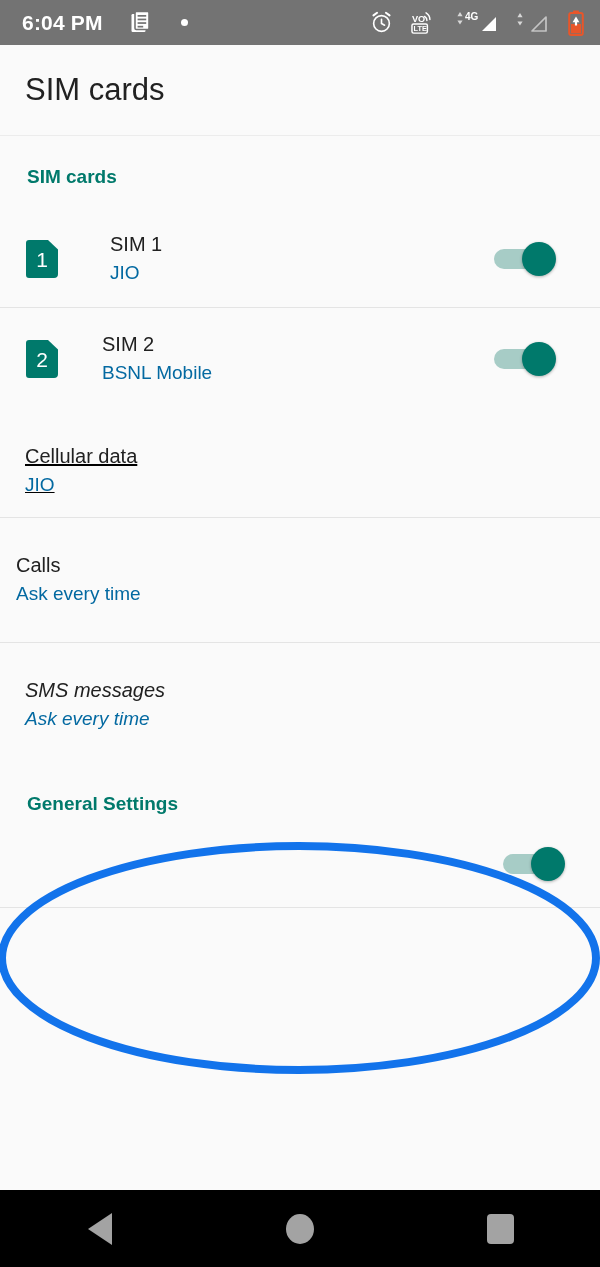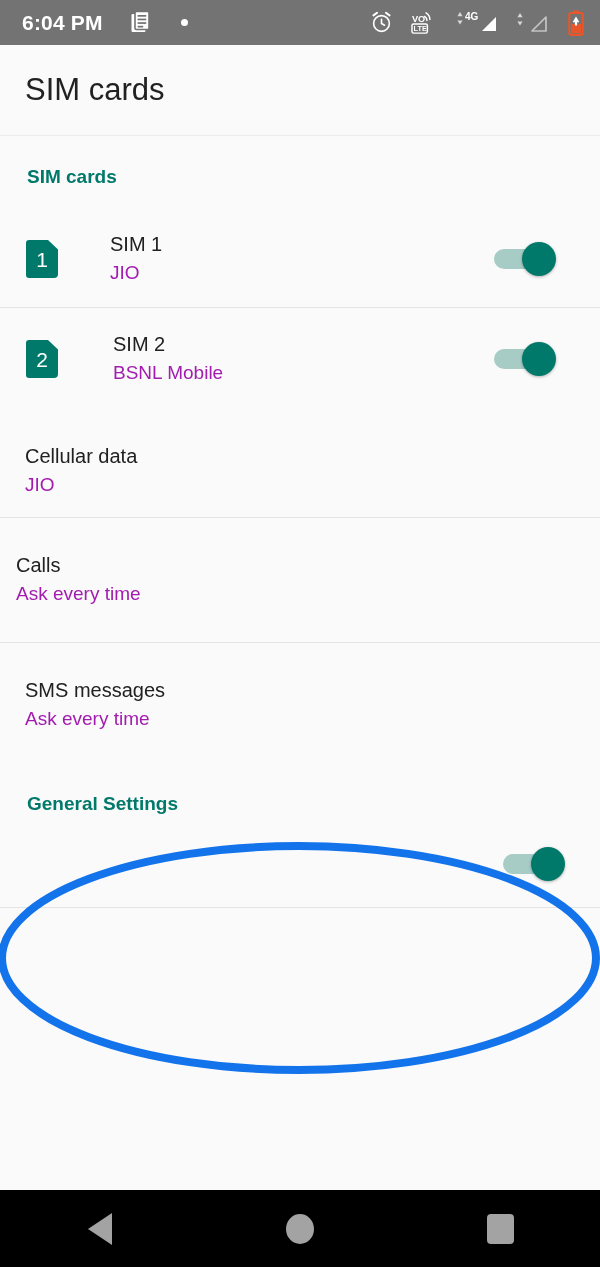--- a/index.html
+++ b/index.html
@@ -40,21 +40,21 @@
 
   .sec-header {
     color:#00796b; font-size:19px; font-weight:bold;
     padding-left:27px;
   }
   .divider { height:1px; background:#e4e4e4; width:100%; }
 
   .row { position:relative; width:100%; display:flex; align-items:center; }
   .row-text { display:flex; flex-direction:column; justify-content:center; }
   .row-title { font-size:20px; color:#212121; line-height:1.25; font-weight:400; }
-  .row-sub { font-size:19px; color:#a21caf; line-height:1.35; margin-top:3px; }
+  .row-sub { font-size:19px; color:#0369a1; line-height:1.35; margin-top:3px; }
 
   
   .sim-badge {
     width:32px; height:38px; position:relative; flex:0 0 auto;
     margin-left:26px;
   }
   .sim-badge svg { display:block; }
 
   
   .switch { position:absolute; right:44px; top:50%; transform:translateY(-50%);
@@ -183,51 +183,51 @@
 
     <div class="divider"></div>
 
     <div class="row" style="height:101px;">
       <span class="sim-badge">
         <svg width="32" height="38" viewBox="0 0 32 38">
           <path d="M3 0 H22 L32 9.6 V34 a4 4 0 0 1 -4 4 H3 a3 3 0 0 1 -3 -3 V3 a3 3 0 0 1 3 -3 Z" fill="#00796b"></path>
           <text x="16" y="27" text-anchor="middle" font-family="Liberation Sans, sans-serif" font-size="21" fill="#ffffff">2</text>
         </svg>
       </span>
-      <span class="row-text" style="margin-left:55px;">
+      <span class="row-text" style="margin-left:44px;">
         <span class="row-title">SIM 2</span>
         <span class="row-sub">BSNL Mobile</span>
       </span>
       <span class="switch">
         <span class="sw-track"></span>
         <span class="sw-thumb"></span>
       </span>
     </div>
 
 
-    <div class="row" style="height:92px; margin-top:16px;">
+    <div class="row" style="height:92px; margin-top:16px;text-decoration:underline;">
       <span class="row-text" style="margin-left:25px;">
         <span class="row-title">Cellular data</span>
         <span class="row-sub">JIO</span>
       </span>
     </div>
 
     <div class="divider"></div>
 
     <div class="row" style="height:124px;">
       <span class="row-text" style="margin-left:16px;">
         <span class="row-title">Calls</span>
         <span class="row-sub">Ask every time</span>
       </span>
     </div>
 
     <div class="divider"></div>
 
     <div class="row" style="height:123px;">
-      <span class="row-text" style="margin-left:25px;">
+      <span class="row-text" style="margin-left:25px;font-style:italic;">
         <span class="row-title">SMS messages</span>
         <span class="row-sub">Ask every time</span>
       </span>
     </div>
 
     <div class="sec-header" style="padding-top:27px;">General Settings</div>
 
     <div class="row" style="height:86px; margin-top:6px;">
       <span class="switch" style="right:35px;">
         <span class="sw-track"></span>

